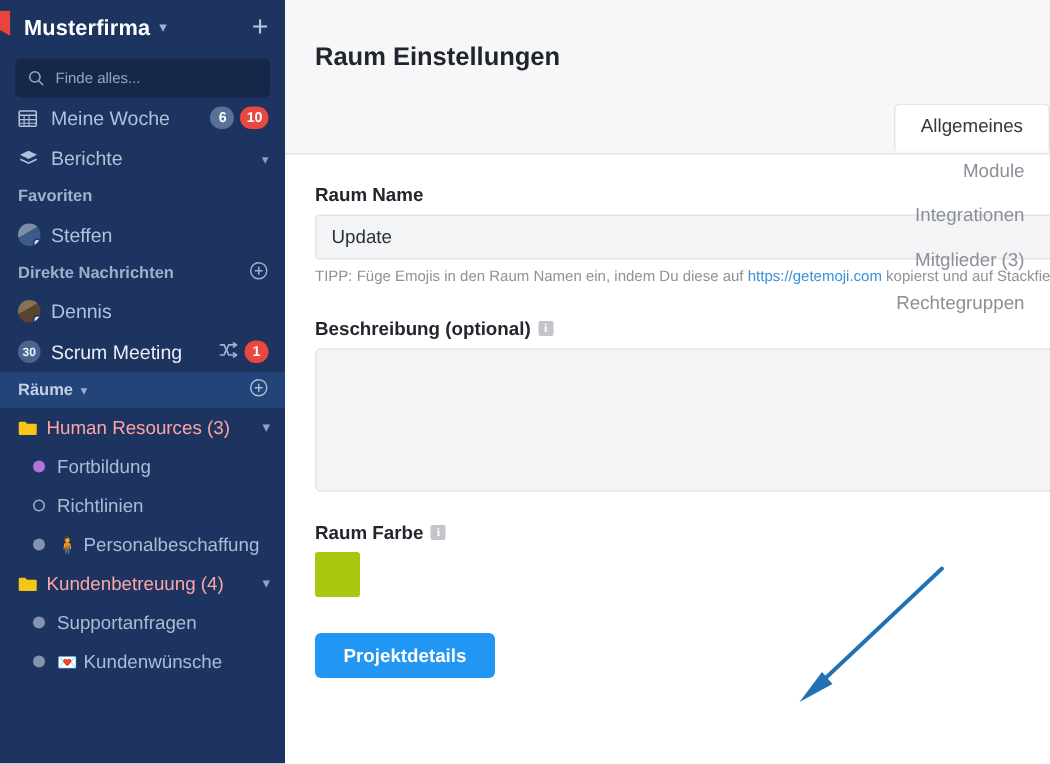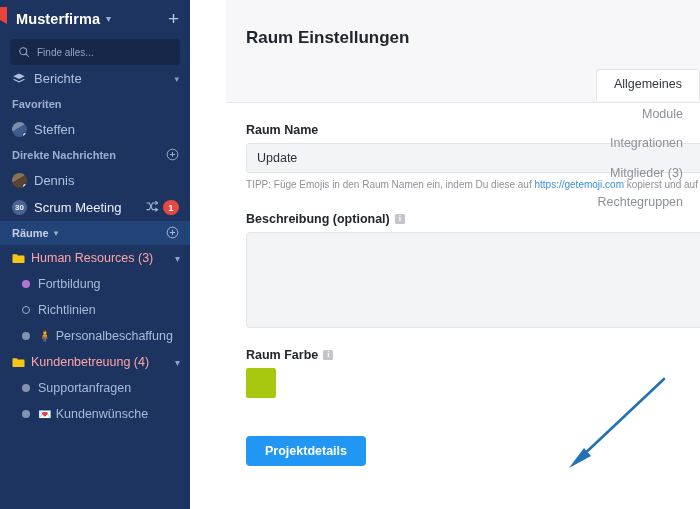--- a/index.html
+++ b/index.html
@@ -8,21 +8,20 @@
     width: 700px; height: 509px;
     overflow: hidden;
     font-family: "Liberation Sans", sans-serif;
     background: #ffffff;
   }
   #app {
     position: relative;
     width: 700px; height: 509px;
     display: flex;
     overflow: hidden;
-    gap: 36px;
   }
 
   
   .sidebar {
     width: 190px;
     height: 509px;
     background: #1d3461;
     flex: 0 0 190px;
     position: relative;
     overflow: hidden;
@@ -272,21 +271,21 @@
     font-size: 12.5px;
     padding: 8px 10px;
     display: block;
   }
   .swatch {
     width: 30px; height: 30px;
     background: #a8c70f;
     border-radius: 2px;
   }
   .primary-btn {
-    margin-top: 38px;
+    margin-top: 24px;
     background: #2196f3;
     color: #ffffff;
     border: 0;
     border-radius: 4px;
     height: 30px;
     padding: 0 19px;
     font-family: "Liberation Sans", sans-serif;
     font-size: 12.5px;
     font-weight: bold;
     cursor: pointer;
@@ -314,20 +313,37 @@
     </div>
 
     <div class="searchbox">
       <svg width="12" height="12" viewBox="0 0 16 16">
         <circle cx="7" cy="7" r="4.6" fill="none" stroke="#93a6c4" stroke-width="1.4"></circle>
         <line x1="10.4" y1="10.4" x2="14" y2="14" stroke="#93a6c4" stroke-width="1.4" stroke-linecap="round"></line>
       </svg>
       <input class="search-input" value="" placeholder="Finde alles..." style="">
     </div>
 
+    <div class="navrow">
+      <span class="ico">
+        <svg width="13" height="13" viewBox="0 0 16 16">
+          <rect x="1" y="2.5" width="14" height="12.5" rx="1" fill="none" stroke="#b2c1da" stroke-width="1.3"></rect>
+          <line x1="1" y1="6" x2="15" y2="6" stroke="#b2c1da" stroke-width="1.3"></line>
+          <line x1="5" y1="6" x2="5" y2="15" stroke="#b2c1da" stroke-width="0.9"></line>
+          <line x1="9" y1="6" x2="9" y2="15" stroke="#b2c1da" stroke-width="0.9"></line>
+          <line x1="1" y1="9.5" x2="15" y2="9.5" stroke="#b2c1da" stroke-width="0.9"></line>
+          <line x1="1" y1="12.5" x2="15" y2="12.5" stroke="#b2c1da" stroke-width="0.9"></line>
+        </svg>
+      </span>
+      <span class="lbl">Meine Woche</span>
+      <span class="right">
+        <span class="badge gray">6</span>
+        <span class="badge red">10</span>
+      </span>
+    </div>
 
     <div class="navrow">
       <span class="ico">
         <svg width="14" height="13" viewBox="0 0 16 16">
           <path d="M8 1.8 L15 5.2 L8 8.6 L1 5.2 Z" fill="#b2c1da"></path>
           <path d="M1.6 8.2 L8 11.3 L14.4 8.2 L15 9.4 L8 12.8 L1 9.4 Z" fill="#b2c1da"></path>
         </svg>
       </span>
       <span class="lbl">Berichte</span>
       <span class="right">

